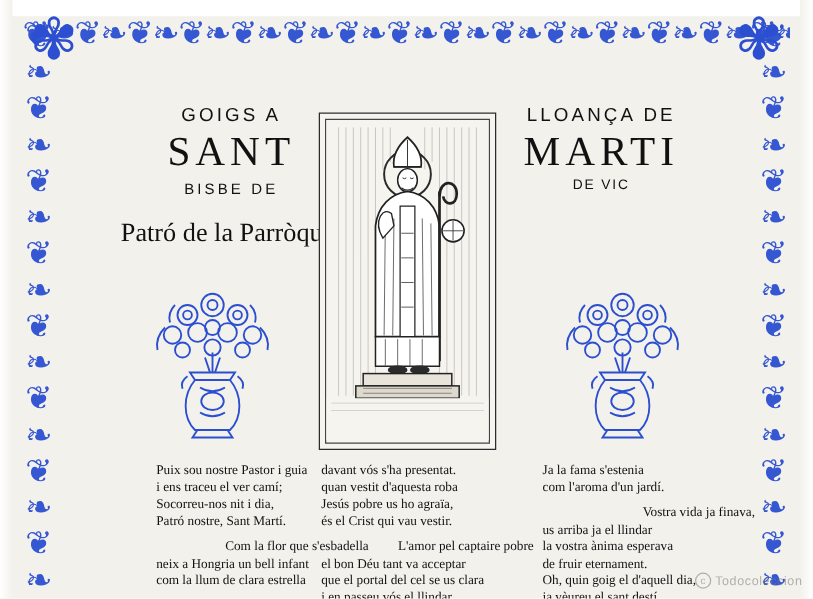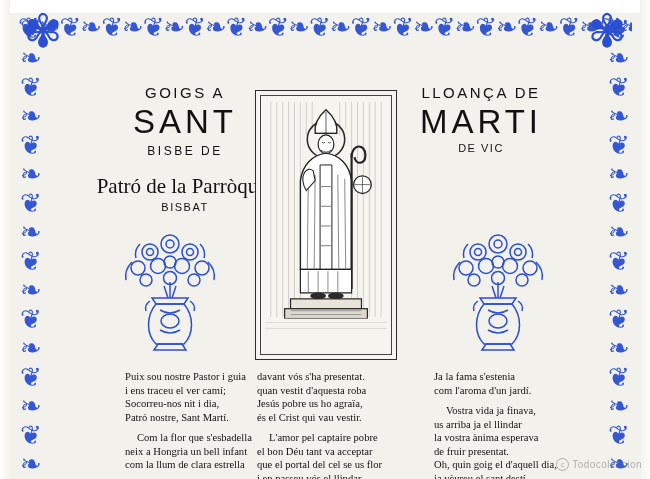--- a/index.html
+++ b/index.html
@@ -82,21 +82,21 @@
   .col-left { left: 38px; }
   .col-right { right: 22px; }
 
   .goigs-a {
     font-family: "Liberation Sans", sans-serif;
     font-size: 15px;
     letter-spacing: 2.5px;
     margin: 0 0 4px 0;
   }
   .bigname {
-    font-family: Liberation Sans, sans-serif;
+    font-family: Liberation Serif, serif;
     font-size: 33px;
     letter-spacing: 4px;
     margin: 0;
     line-height: 1.05;
   }
   .subname {
     font-family: "Liberation Sans", sans-serif;
     font-size: 12px;
     letter-spacing: 2.5px;
     margin: 4px 0 0 0;
@@ -160,21 +160,21 @@
     position: absolute;
     top: 0;
     width: 170px;
   }
   .vcol-1 { left: 38px; margin-left: 35px; }
   .vcol-2 { left: 205px; }
   .vcol-3 { left: 382px; }
   .stanza {
     margin: 0 0 7px 0;
   }
-  .stanza .indent { display: block; text-indent: 12px; }
+  .stanza .indent { display: block; text-indent: 12px; text-align: right; }
   .stanza .line { display: block; }
 
   
   .watermark {
     position: absolute;
     right: 8px;
     bottom: 8px;
     font-family: "Liberation Sans", sans-serif;
     font-size: 10px;
     color: rgba(120,120,120,0.55);
@@ -223,21 +223,20 @@
     <div class="corner corner-tl">✾</div>
     <div class="corner corner-tr">✾</div>
   </div>
 
   <div class="header">
     <div class="col-left">
       <p class="goigs-a">GOIGS A</p>
       <p class="bigname">SANT</p>
       <p class="subname">BISBE DE</p>
       <p class="patro">Patró de la Parròquia</p>
-      <p class="bisbat">BISBAT</p>
     </div>
     <div class="col-right">
       <p class="goigs-a">LLOANÇA DE</p>
       <p class="bigname">MARTI</p>
       <p class="bisbat">DE VIC</p>
     </div>
   </div>
 
   <div class="center-frame">
     <div class="center-inner">
@@ -424,35 +423,35 @@
     <div class="vcol vcol-2">
       <p class="stanza">
         <span class="line">davant vós s'ha presentat.</span>
         <span class="line">quan vestit d'aquesta roba</span>
         <span class="line">Jesús pobre us ho agraïa,</span>
         <span class="line">és el Crist qui vau vestir.</span>
       </p>
       <p class="stanza">
         <span class="indent">L'amor pel captaire pobre</span>
         <span class="line">el bon Déu tant va acceptar</span>
-        <span class="line">que el portal del cel se us flor</span>
+        <span class="line">que el portal del cel se us clara</span>
         <span class="line">i en passeu vós el llindar.</span>
       </p>
     </div>
 
     <div class="vcol vcol-3">
       <p class="stanza">
         <span class="line">Ja la fama s'estenia</span>
         <span class="line">com l'aroma d'un jardí.</span>
       </p>
       <p class="stanza">
         <span class="indent">Vostra vida ja finava,</span>
         <span class="line">us arriba ja el llindar</span>
         <span class="line">la vostra ànima esperava</span>
-        <span class="line">de fruir presentat.</span>
+        <span class="line">de fruir eternament.</span>
         <span class="line">Oh, quin goig el d'aquell dia,</span>
         <span class="line">ja vèureu el sant destí.</span>
       </p>
     </div>
 
   </div>
 
   <div class="watermark">
     <span class="wm-circle">c</span><span>Todocoleccion</span>
   </div>

